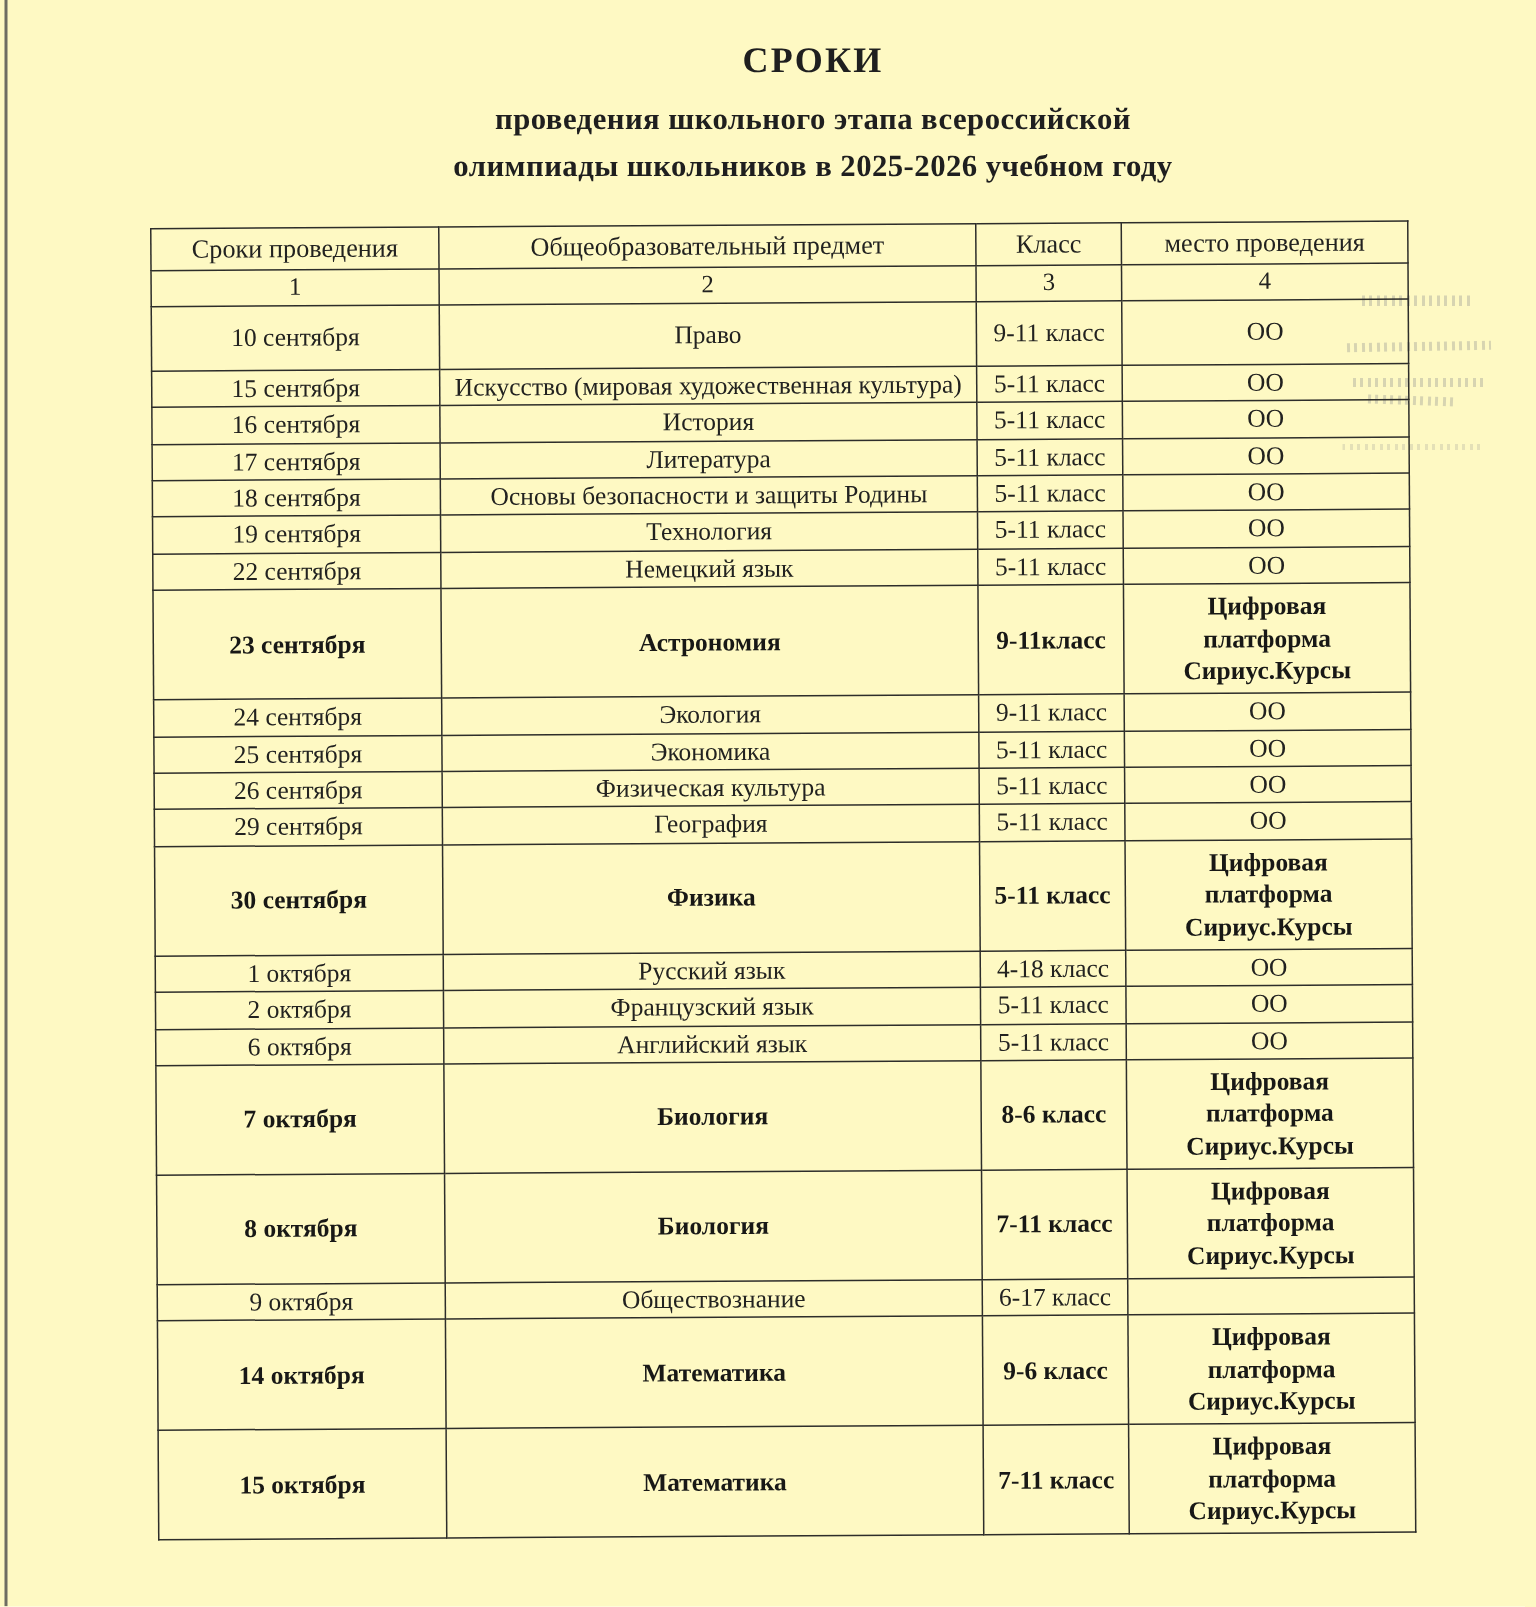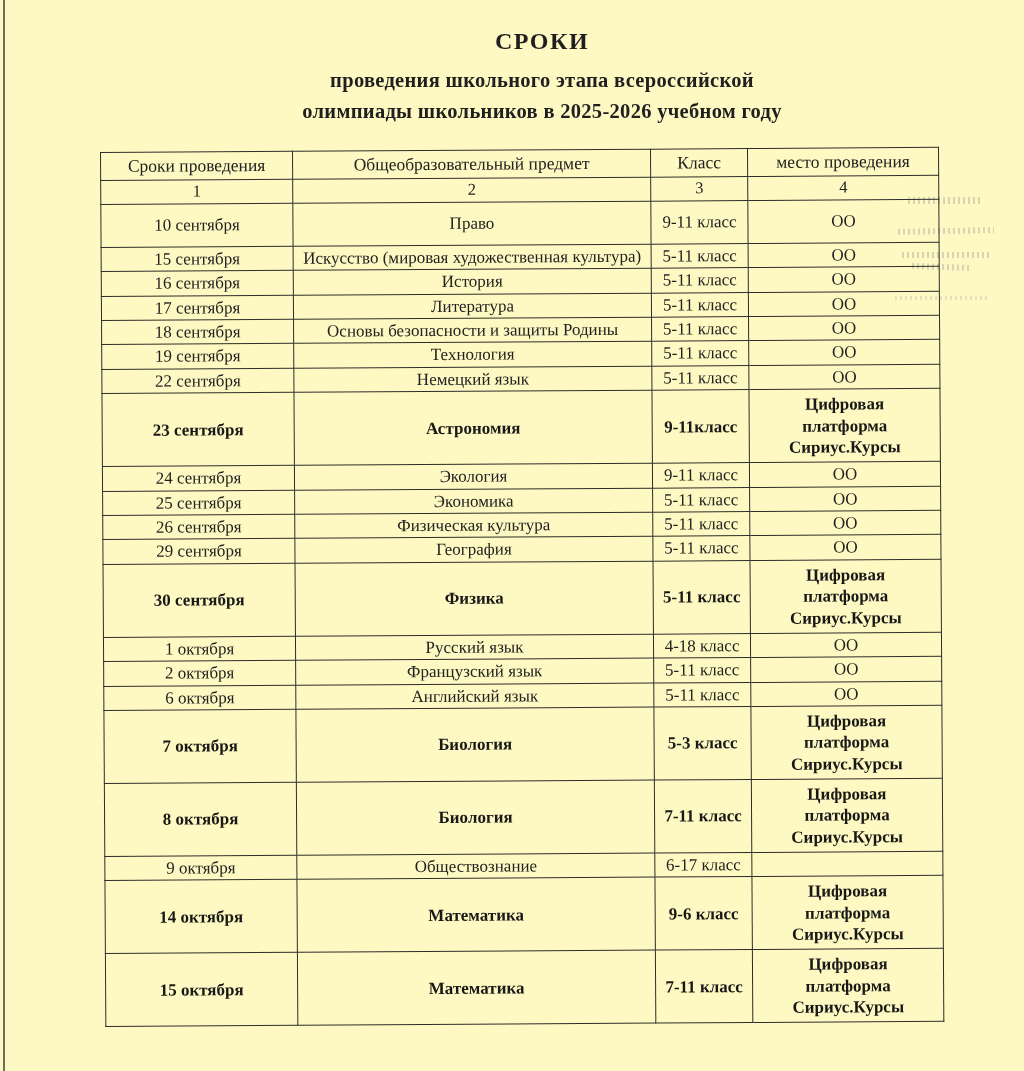--- a/index.html
+++ b/index.html
@@ -200,21 +200,21 @@
         </tr>
         <tr>
           <td>6 октября</td>
           <td>Английский язык</td>
           <td>5-11 класс</td>
           <td class="loc-cell">ОО</td>
         </tr>
         <tr class="bold tall">
           <td>7 октября</td>
           <td>Биология</td>
-          <td>5-3 класс</td>
+          <td>8-6 класс</td>
           <td class="loc-cell">Цифровая платформа Сириус.Курсы</td>
         </tr>
         <tr class="bold tall">
           <td>8 октября</td>
           <td>Биология</td>
           <td>7-11 класс</td>
           <td class="loc-cell">Цифровая платформа Сириус.Курсы</td>
         </tr>
         <tr>
           <td>9 октября</td>

